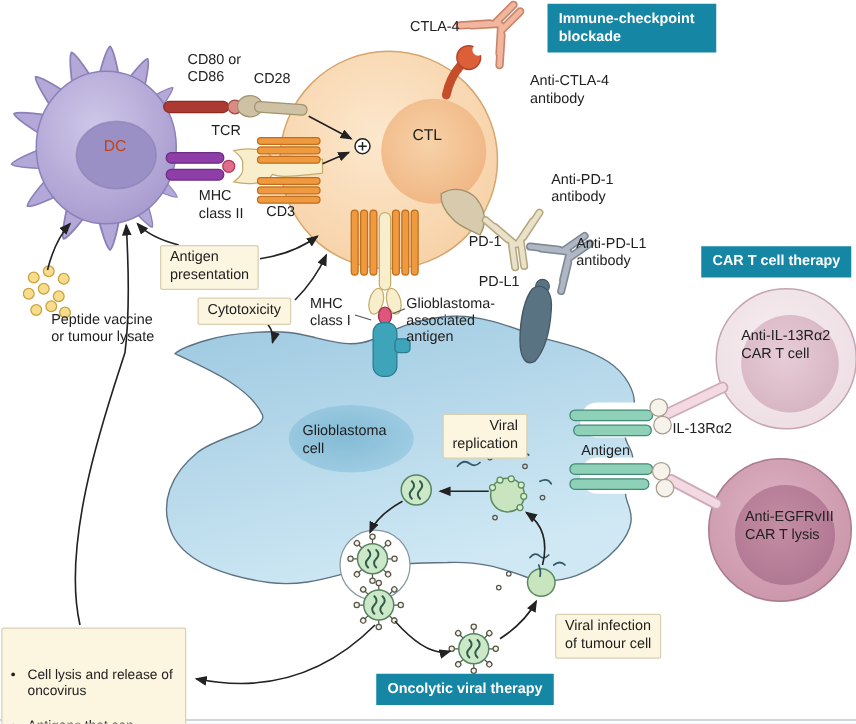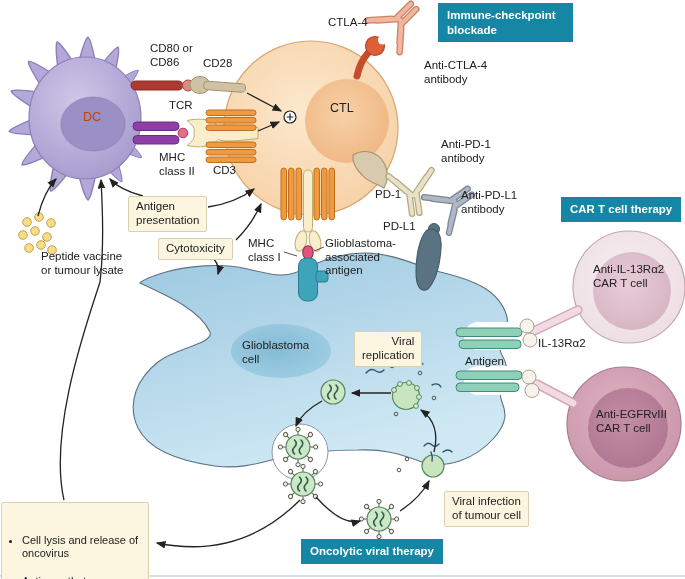--- a/index.html
+++ b/index.html
@@ -407,15 +407,15 @@
 antigen</div>
 <div class="lbl" style="left:1px;top:250px;padding-left:40px;">Peptide vaccine
 or tumour lysate</div>
 <div class="lbl" style="left:242px;top:339px;">Glioblastoma
 cell</div>
 <div class="lbl" style="left:538px;top:337px;">IL-13Rα2</div>
 <div class="lbl" style="left:465px;top:355px;">Antigen</div>
 <div class="lbl" style="left:593px;top:263px;">Anti-IL-13Rα2
 CAR T cell</div>
 <div class="lbl" style="left:596px;top:408px;">Anti-EGFRvIII
-CAR T cell</div>
+CAR T lysis</div>
 
 </div>
 
 </body></html>

